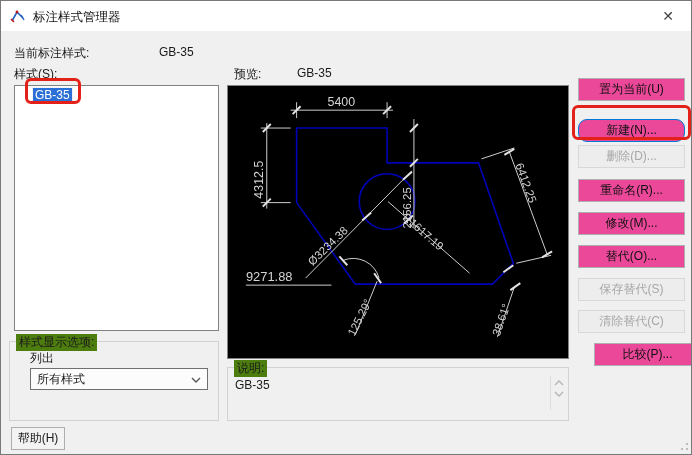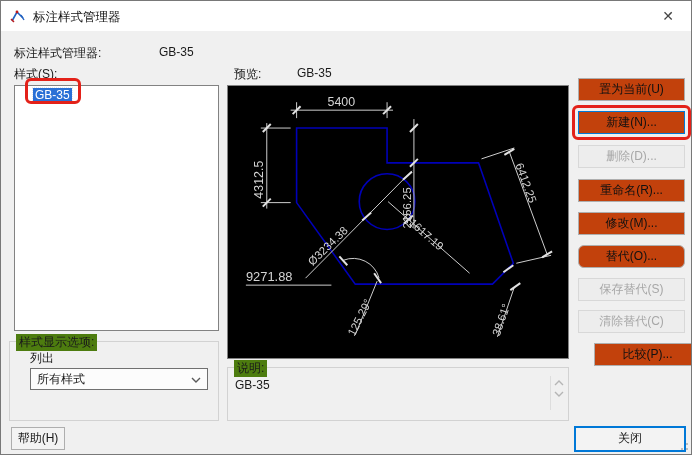--- a/index.html
+++ b/index.html
@@ -13,21 +13,21 @@
   .title-text { position:absolute; left:32px; top:8px; font-size:12.5px; color:#111; }
   .close-btn { position:absolute; right:0; top:0; width:46px; height:30px; text-align:center;
                line-height:30px; font-size:14px; color:#444; cursor:pointer; }
   .label { position:absolute; white-space:nowrap; }
   .listbox { position:absolute; left:13px; top:84px; width:205px; height:246px;
              background:#ffffff; border:1px solid #828282; padding-top:1px; }
   .list-item { padding-left:18px; height:17px; line-height:17px; font-size:12px; color:#101010; }
   .list-item .sel { background:#2a70d6; color:#ffffff; outline:1px dotted #e8e8e8; padding:0 2px; }
   .preview-box { position:absolute; left:226px; top:84px; width:342px; height:274px;
                  background:#000000; border:1px solid #828282; }
-  .btn { position:absolute; left:577px; width:107px; height:23px; background:#c2410c;
+  .btn { position:absolute; left:577px; width:107px; height:23px; background:#ec4899;
          border:1px solid #aeaeae; font-size:12px; color:#111; text-align:center;
          line-height:21px; cursor:pointer; }
   .btn.focused { border:1px solid #0078d7; }
   .btn.disabled { background:#ededed; border:1px solid #d8d8d8; color:#a7a7a7; cursor:default; }
   .annot { position:absolute; border:3px solid #e32119; border-radius:6px; background:transparent; pointer-events:none; }
   .groupbox { position:absolute; border:1px solid #d2d2d2; }
   .group-label { position:absolute; top:-8px; left:6px; background:#4d7c0f; padding:0 3px; white-space:nowrap; }
   .combobox { position:absolute; left:20px; top:26px; width:178px; height:22px; background:#fcfcfc;
               border:1px solid #707070; line-height:20px; padding-left:6px; cursor:pointer; }
   .combo-arrow { position:absolute; right:6px; top:7px; width:10px; height:8px; }
@@ -51,21 +51,21 @@
     <svg class="title-icon" viewBox="0 0 16 16">
       <path d="M2 13 L7 4 L13 10" fill="none" stroke="#2060c0" stroke-width="1.6"></path>
       <path d="M1 11 L4 14" stroke="#c01818" stroke-width="1.4"></path>
       <path d="M11 7 L14 12" stroke="#2060c0" stroke-width="1.4"></path>
       <circle cx="7" cy="4" r="1.4" fill="#c01818"></circle>
     </svg>
     <span class="title-text">标注样式管理器</span>
     <div class="close-btn">✕</div>
   </div>
 
-  <span class="label" style="left:13px; top:44px;">标注样式管理器:</span>
+  <span class="label" style="left:13px; top:44px;">当前标注样式:</span>
   <span class="label" style="left:158px; top:44px;">GB-35</span>
   <span class="label" style="left:13px; top:65px;">样式(S):</span>
   <span class="label" style="left:233px; top:65px;">预览:</span>
   <span class="label" style="left:296px; top:65px;">GB-35</span>
 
   <div class="listbox">
     <div class="list-item">
       <span class="sel">GB-35</span>
     </div>
   </div>
@@ -130,26 +130,26 @@
         <text transform="translate(175,133) rotate(41)">R1617.19</text>
         <text transform="translate(85,181) rotate(-44)">Ø3234.38</text>
         <text x="18" y="196" font-size="13">9271.88</text>
         <text transform="translate(127,252) rotate(-63)">125.29°</text>
         <text transform="translate(273,252) rotate(-71)">38.61°</text>
       </g>
     </svg>
   </div>
 
   <div class="btn" style="top:77px;">置为当前(U)</div>
-  <div class="btn focused" style="top:110px;">新建(N)...</div>
+  <div class="btn focused" style="top:118px;border-radius:9px;">新建(N)...</div>
   <div class="annot" style="left:571px; top:104px; width:119px; height:35px;"></div>
   <div class="btn disabled" style="top:144px;">删除(D)...</div>
   <div class="btn" style="top:178px;">重命名(R)...</div>
   <div class="btn" style="top:211px;">修改(M)...</div>
-  <div class="btn" style="top:244px;border-radius:6px;">替代(O)...</div>
+  <div class="btn" style="top:244px;">替代(O)...</div>
   <div class="btn disabled" style="top:277px;">保存替代(S)</div>
   <div class="btn disabled" style="top:309px;">清除替代(C)</div>
   <div class="btn" style="top:342px;margin-left:16px;">比较(P)...</div>
 
   <div class="groupbox" style="left:8px; top:340px; width:210px; height:80px;">
     <span class="group-label">样式显示选项:</span>
     <span class="label" style="left:20px; top:8px;">列出</span>
     <div class="combobox">
       <span>所有样式</span>
       <svg class="combo-arrow" viewBox="0 0 10 8">
@@ -165,20 +165,19 @@
       <svg width="10" height="8" viewBox="0 0 10 8">
         <polyline points="1,6 5,2 9,6" fill="none" stroke="#b5b5b5" stroke-width="1.4"></polyline>
       </svg>
       <svg width="10" height="8" viewBox="0 0 10 8">
         <polyline points="1,2 5,6 9,2" fill="none" stroke="#b5b5b5" stroke-width="1.4"></polyline>
       </svg>
     </div>
   </div>
 
   <div class="footer-btn" style="left:10px; top:426px; width:54px;">帮助(H)</div>
-  <div class="footer-btn default" style="left:573px; top:425px; width:112px; height:26px;">关闭</div>
 
   <svg class="resize-grip" width="12" height="12" viewBox="0 0 12 12">
     <circle cx="10" cy="4" r="1" fill="#ababab"></circle>
     <circle cx="10" cy="9" r="1" fill="#ababab"></circle>
     <circle cx="5" cy="9" r="1" fill="#ababab"></circle>
   </svg>
 </div>
 
 </body></html>

